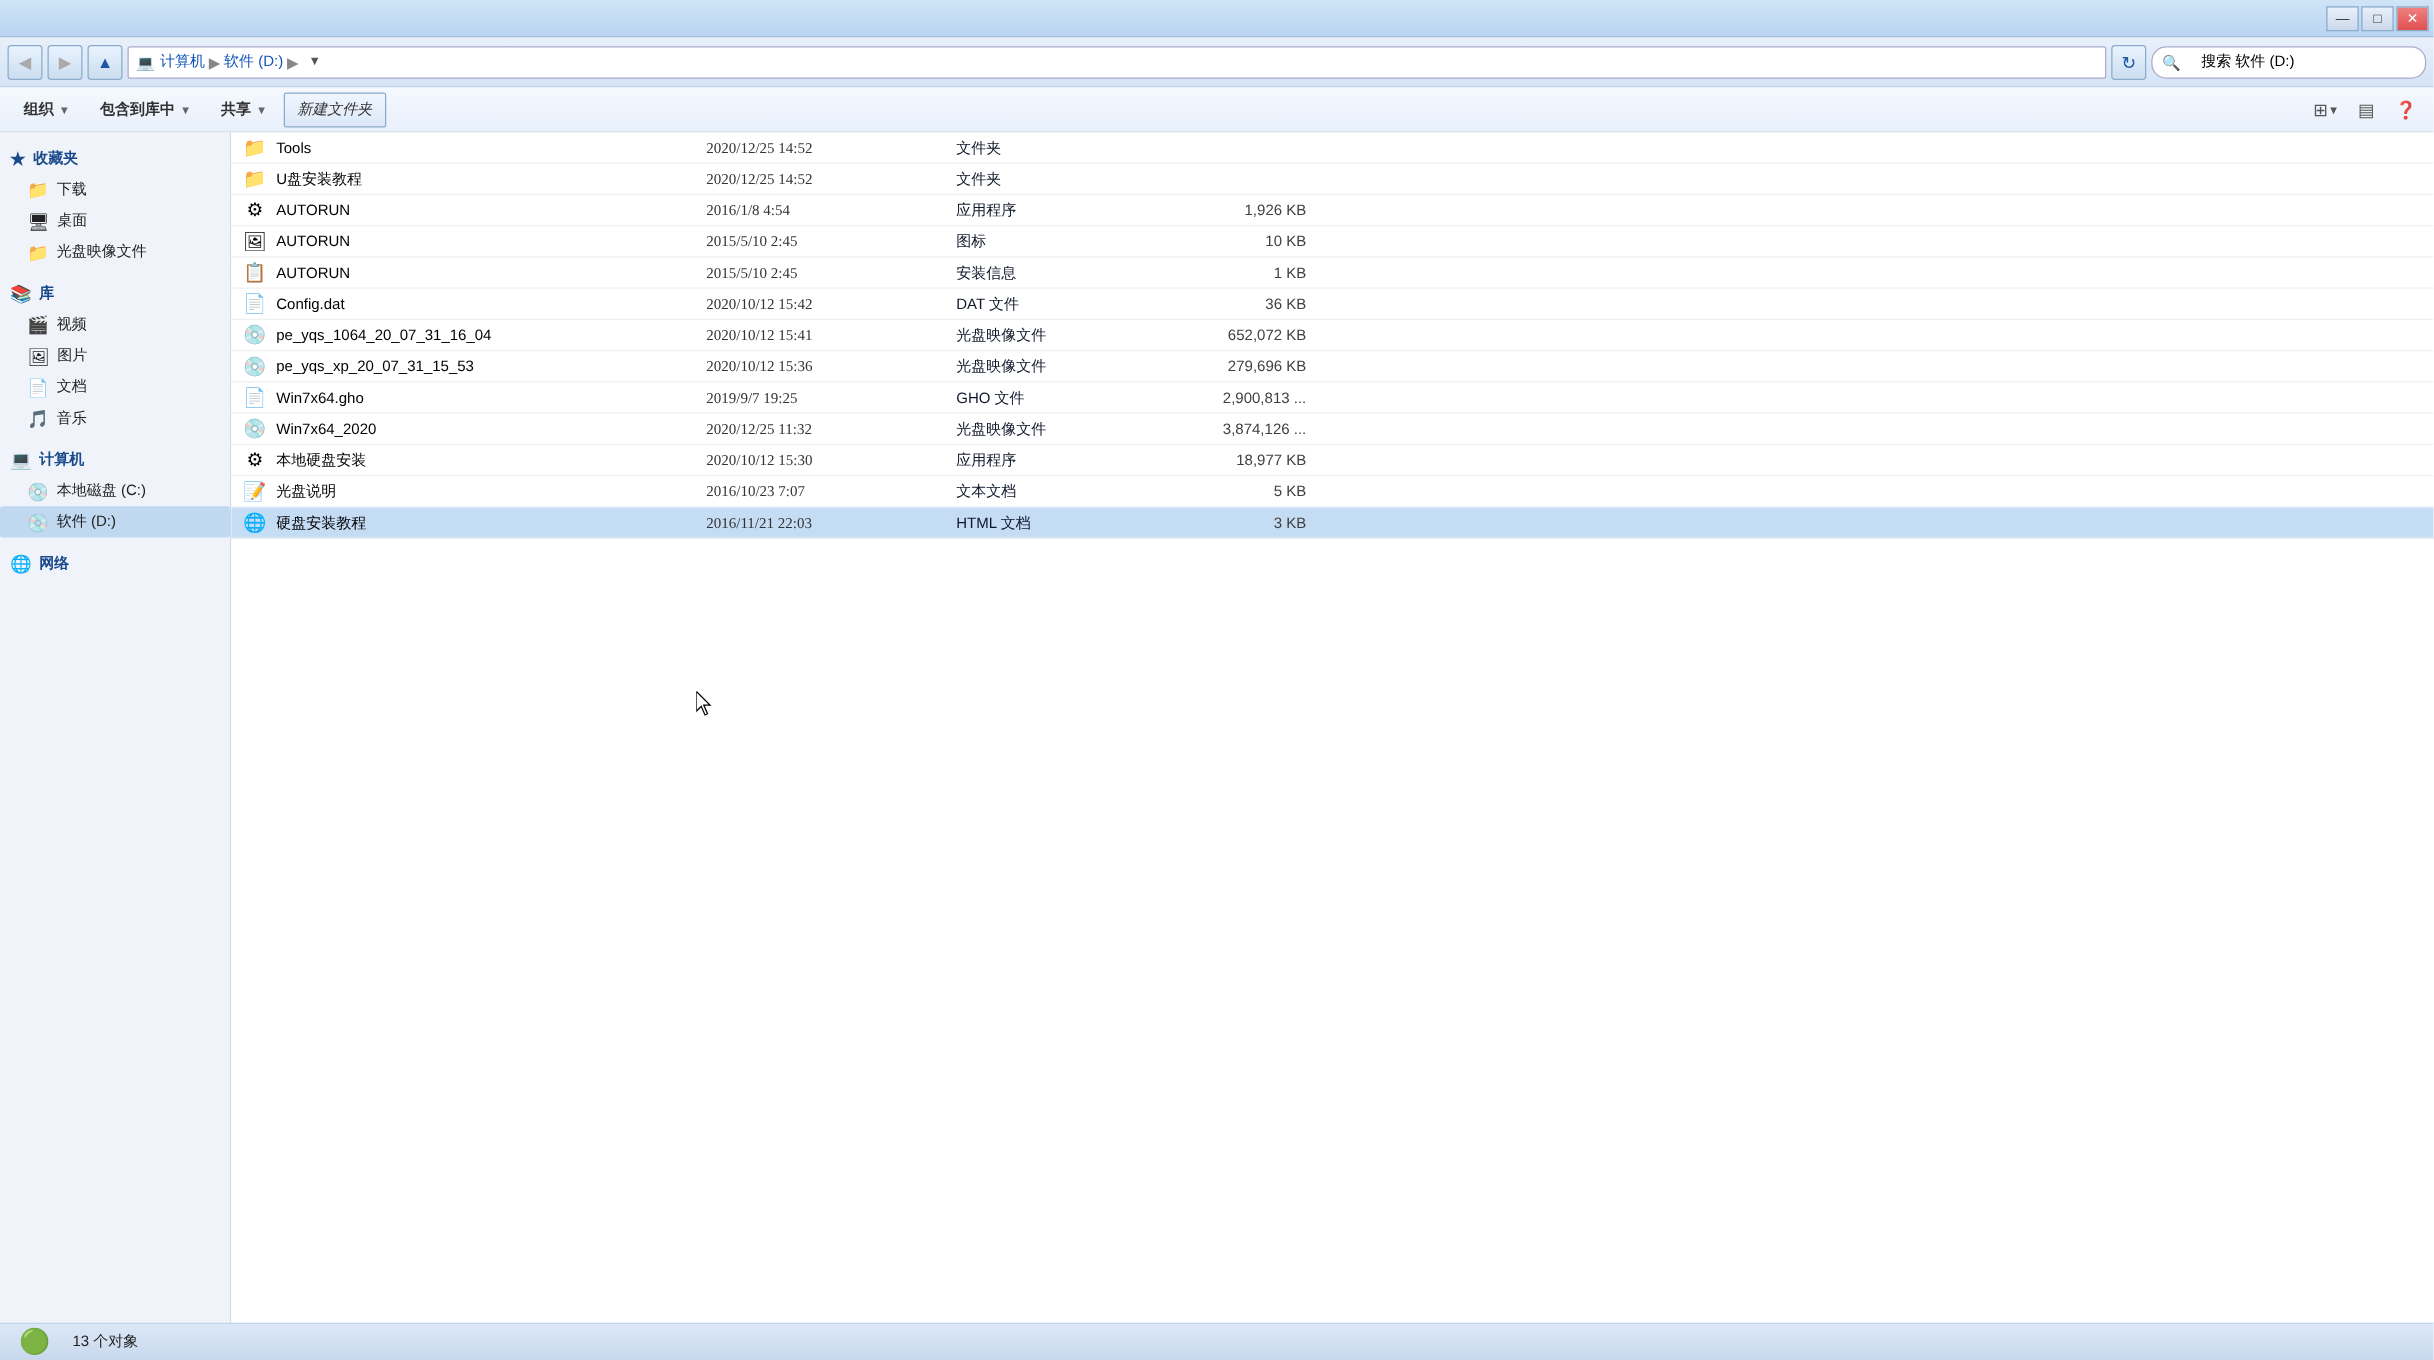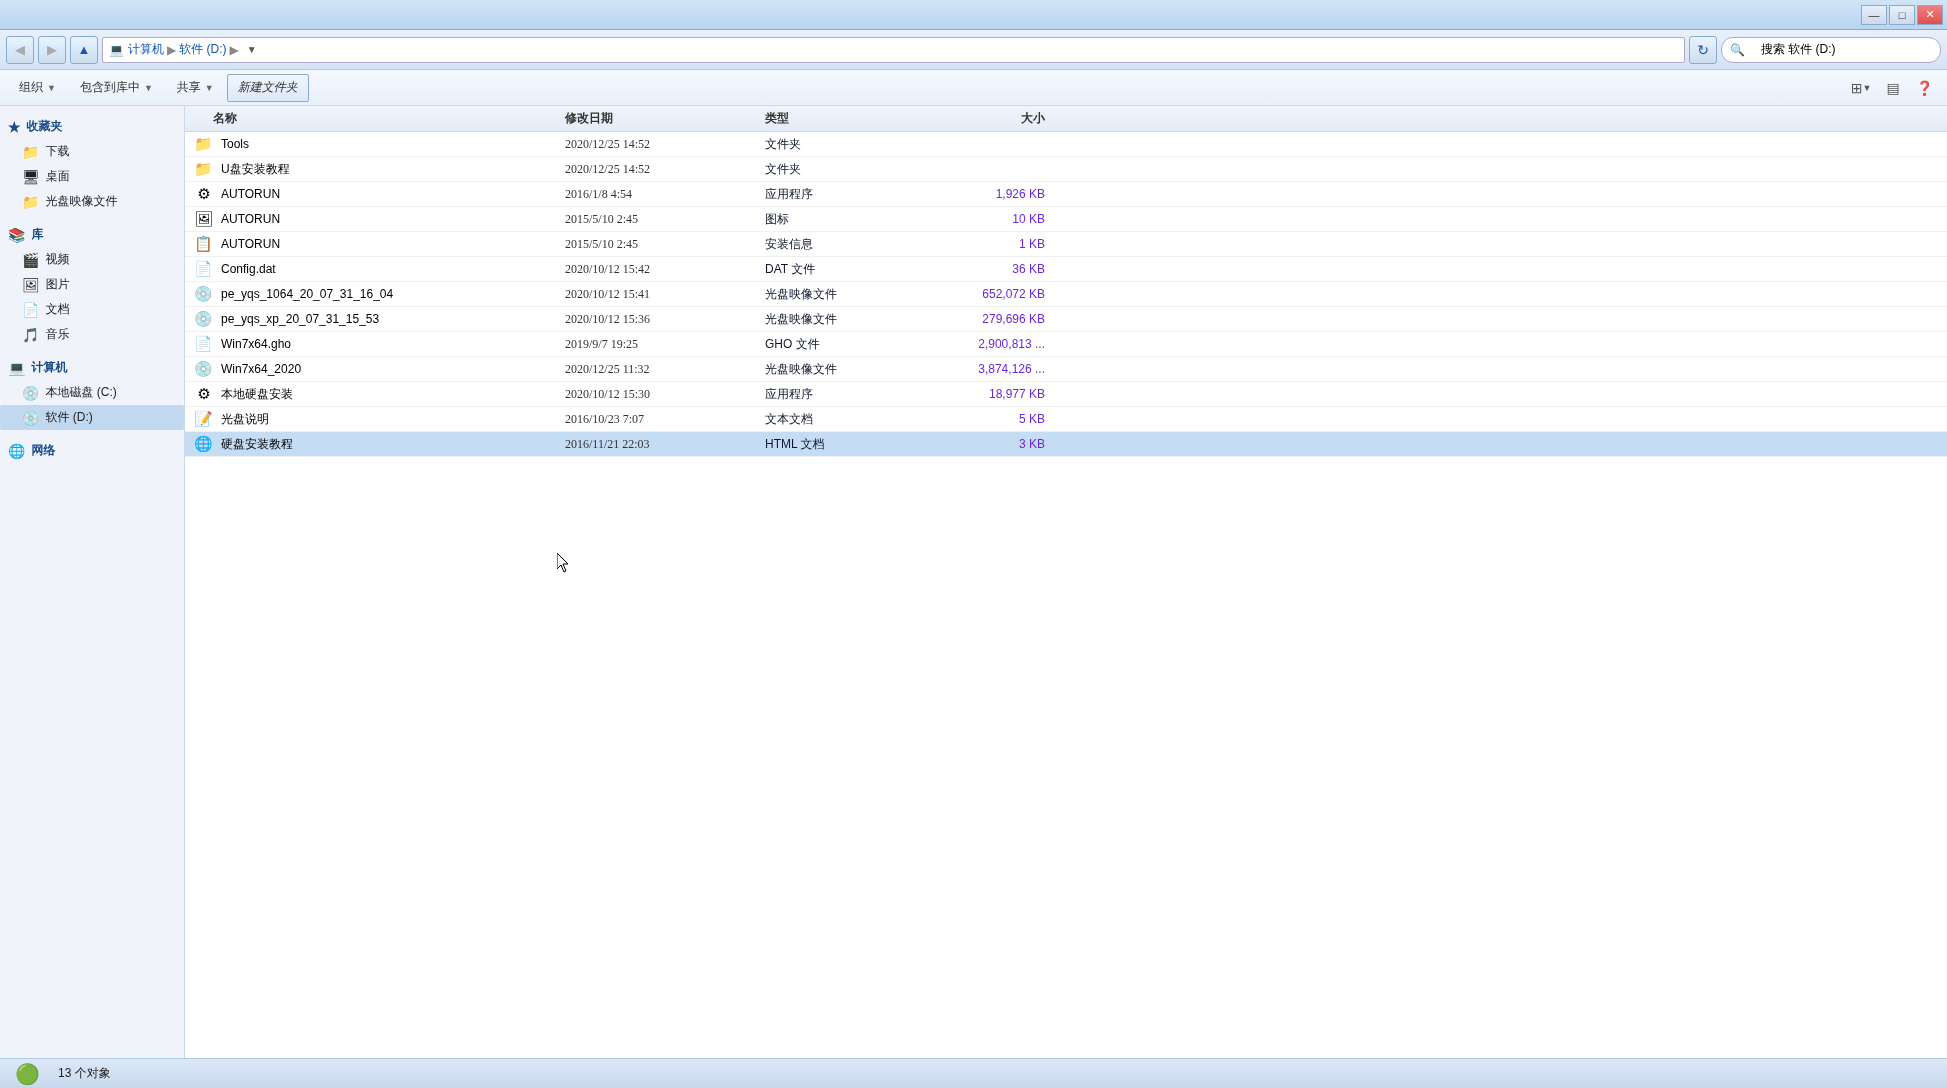--- a/index.html
+++ b/index.html
@@ -129,20 +129,21 @@
       padding: 0 10px;
       border: 1px solid transparent;
       background: none;
       border-radius: 2px;
       cursor: pointer;
       display: flex;
       align-items: center;
       gap: 4px;
       font-size: 12px;
       color: #333;
+      font-weight: bold;
     }
     .tool-btn .arrow { font-size: 9px; color: #666; }
     .new-folder-btn {
       height: 28px;
       padding: 0 10px;
       border: 1px solid #8aabcc;
       background: linear-gradient(to bottom, #f0f6ff, #dce8f8);
       border-radius: 2px;
       cursor: pointer;
       font-size: 12px;
@@ -248,21 +249,21 @@
       width: 22px;
       height: 18px;
       margin-right: 6px;
       display: inline-flex;
       align-items: center;
       justify-content: center;
       font-size: 15px;
     }
     .file-row .col-date { width: 200px; color: #333; font-family: Liberation Serif, serif; }
     .file-row .col-type { width: 160px; color: #0f172a; }
-    .file-row .col-size { width: 140px; text-align: right; padding-right: 20px; color: #6d28d9; }
+    .file-row .col-size { width: 140px; text-align: right; padding-right: 20px; color: #404040; }
 
     
     .status-bar {
       height: 30px;
       background: linear-gradient(to bottom, #dce8f8, #c8d8ec);
       border-top: 1px solid #b0c8e4;
       display: flex;
       align-items: center;
       padding: 0 10px;
       gap: 12px;
@@ -404,26 +405,20 @@
     <div class="sidebar-divider"></div>
 
     <div class="sidebar-section-title">
       <span class="icon">🌐</span>
       <span>网络</span>
     </div>
   </div>
 
   <div class="file-list">
 
-    <div class="file-list-header">
-      <div class="col-name">名称</div>
-      <div class="col-date">修改日期</div>
-      <div class="col-type">类型</div>
-      <div class="col-size">大小</div>
-    </div>
 
     <div id="file-rows-container">
         <div class="file-row">
     <div class="col-name">
       <span class="file-icon">📁</span>
       <span>Tools</span>
     </div>
     <div class="col-date">2020/12/25 14:52</div>
     <div class="col-type">文件夹</div>
     <div class="col-size"></div>

